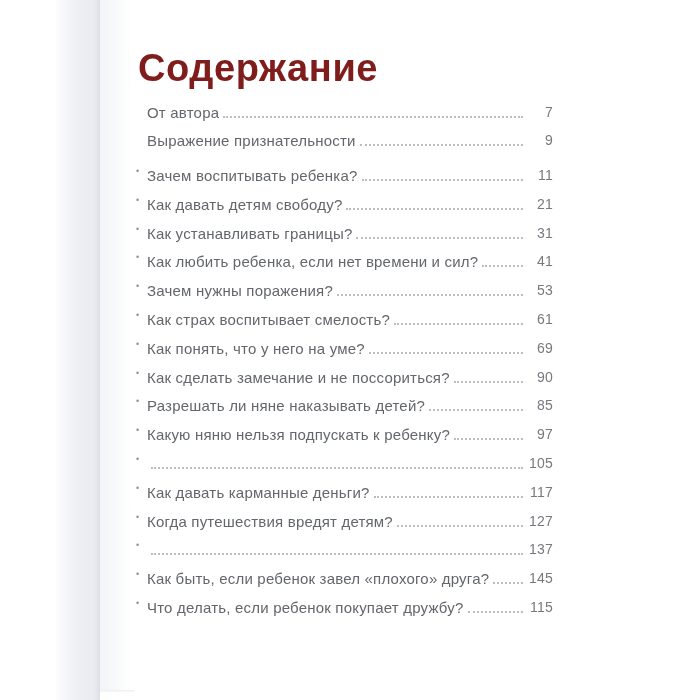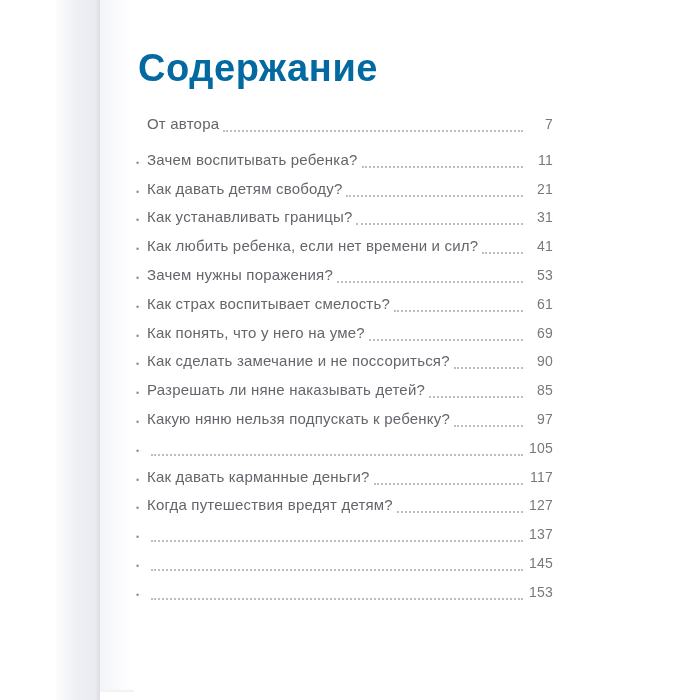--- a/index.html
+++ b/index.html
@@ -39,31 +39,31 @@
     height: 3px;
     background: linear-gradient(180deg, #eceef2 0%, #ffffff 100%);
   }
   .title {
     position: absolute;
     left: 138px;
     top: 22px;
     font-size: 38px;
     font-weight: 800;
     letter-spacing: 0.6px;
-    color: #0369a1;
+    color: #7f1d1d;
   }
   .toc {
     position: absolute;
     left: 136px;
     top: 104px;
     width: 417px;
   }
   .row {
     display: flex;
-    align-items: flex-end;
+    align-items: flex-start;
     height: 28px;
     font-size: 15px;
     color: #63666b;
     letter-spacing: 0.2px;
   }
   .chapters { margin-top: 7px; }
   .chapters .row { height: 28.8px; }
   .bullet {
     width: 11px;
     flex: 0 0 11px;
@@ -100,20 +100,25 @@
 <h1 class="title">Содержание</h1>
 
 <div class="toc">
 
   <div class="front-matter">
     <div class="row no-bullet">
       <span class="entry-title">От автора</span>
       <span class="leader"></span>
       <span class="pagenum">7</span>
     </div>
+    <div class="row no-bullet">
+      <span class="entry-title">Выражение признательности</span>
+      <span class="leader"></span>
+      <span class="pagenum">9</span>
+    </div>
   </div>
 
   <div class="chapters">
     <div class="row">
       <span class="bullet">•</span>
       <span class="entry-title">Зачем воспитывать ребенка?</span>
       <span class="leader"></span>
       <span class="pagenum">11</span>
     </div>
     <div class="row">
@@ -187,23 +192,25 @@
       <span class="leader"></span>
       <span class="pagenum">127</span>
     </div>
     <div class="row">
       <span class="bullet">•</span>
       <span class="leader"></span>
       <span class="pagenum">137</span>
     </div>
     <div class="row">
       <span class="bullet">•</span>
+      <span class="entry-title">Как быть, если ребенок завел «плохого» друга?</span>
       <span class="leader"></span>
       <span class="pagenum">145</span>
     </div>
     <div class="row">
       <span class="bullet">•</span>
-      <span class="leader"></span>
-      <span class="pagenum">153</span>
+      <span class="entry-title">Что делать, если ребенок покупает дружбу?</span>
+      <span class="leader"></span>
+      <span class="pagenum">115</span>
     </div>
   </div>
 
 </div>
 
 </body></html>

